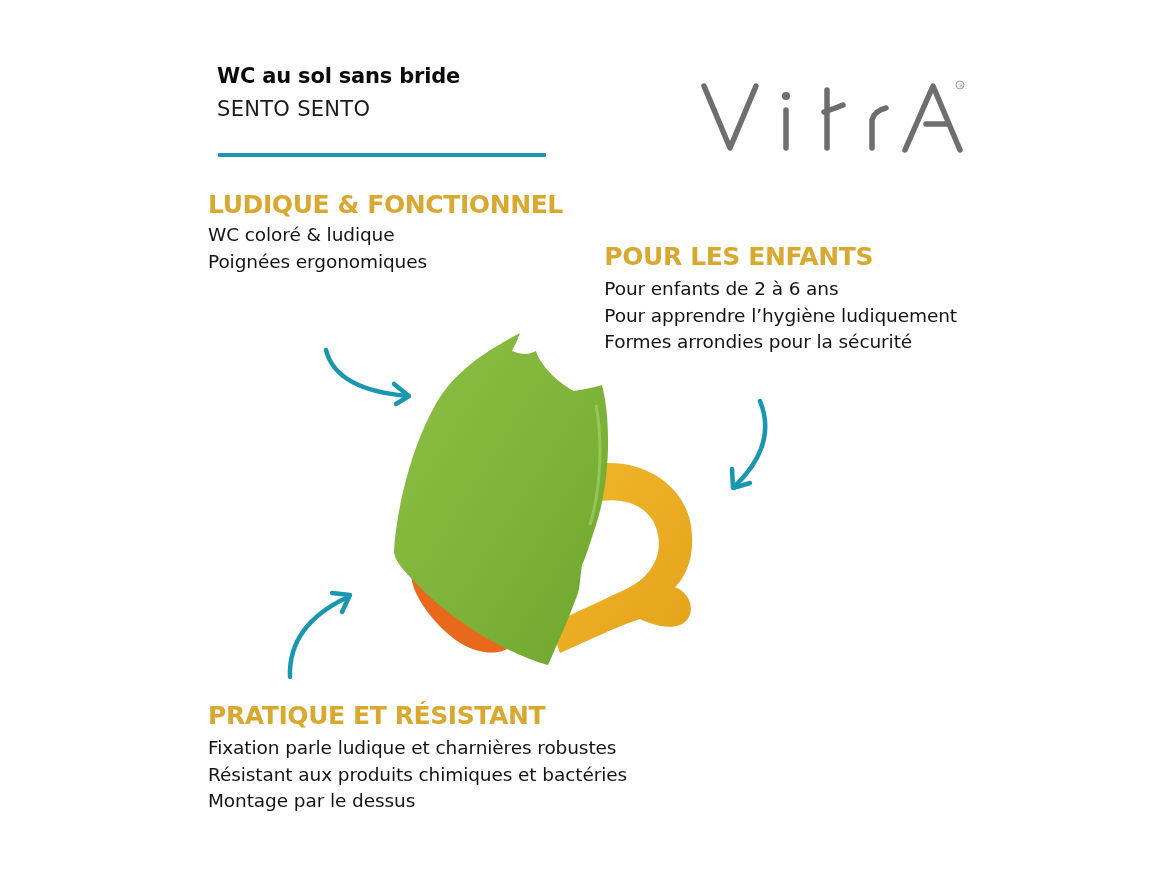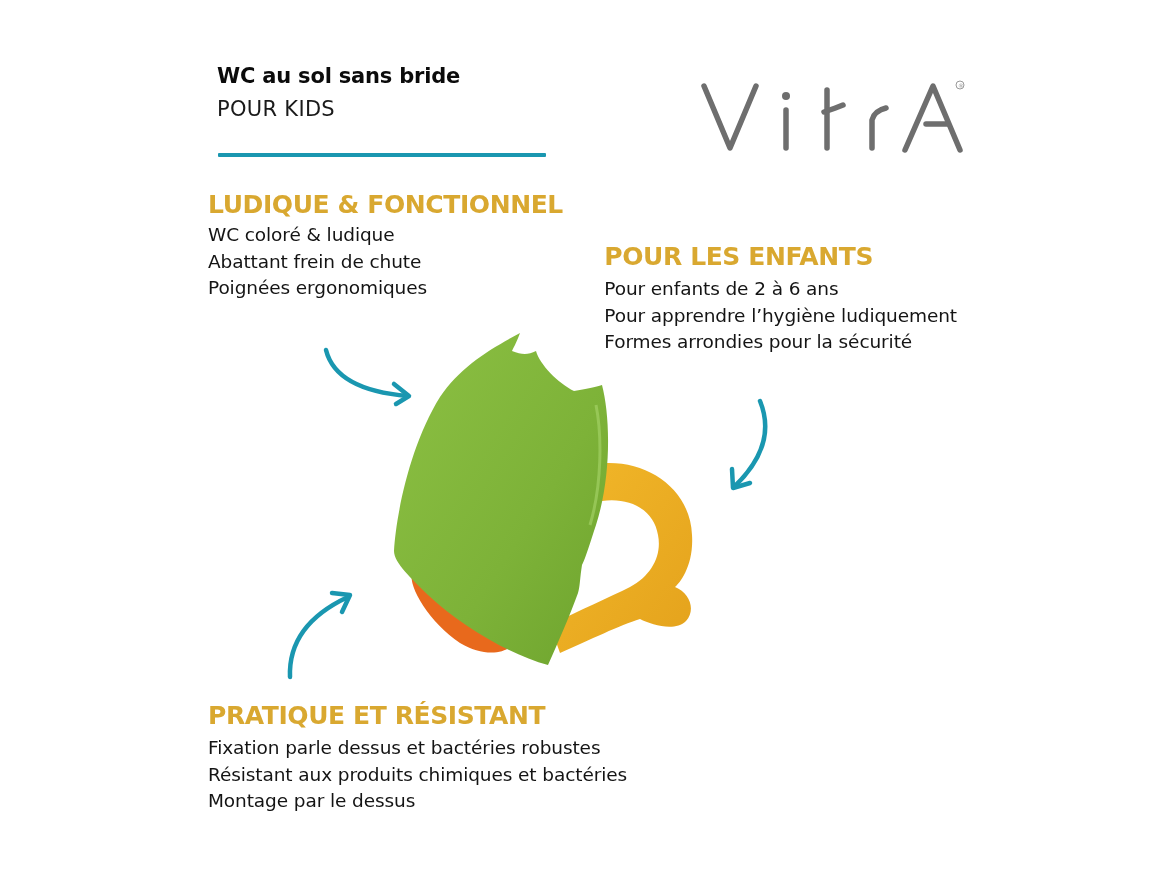--- a/index.html
+++ b/index.html
@@ -13,21 +13,21 @@
     .line { font-size: 18.5px; line-height: 26.5px; color: #141414; white-space: nowrap; letter-spacing: -0.1px; }
     .sec-left { left: 208px; }
     .sec-right { right: 216px; }
     .product { left: 390px; top: 325px; width: 310px; height: 350px; }
     .arrow { position: absolute; }
   </style>
 </head>
 <body>
 
 <div class="abs title">WC au sol sans bride</div>
-<div class="abs subtitle">POUR KIDS</div>
+<div class="abs subtitle">SENTO SENTO</div>
 <div class="abs rule"></div>
 
 <div class="abs logo">
   <svg width="280" height="92" viewBox="0 0 280 92">
     <g fill="none" stroke="#6e6e6e" stroke-width="5.5" stroke-linecap="round" stroke-linejoin="round">
 
       <path d="M14 18 L40 80 L66 18"></path>
 
       <line x1="96" y1="42" x2="96" y2="80"></line>
 
@@ -42,38 +42,37 @@
     <circle cx="96" cy="28" r="4" fill="#6e6e6e"></circle>
     <circle cx="270" cy="17" r="4" fill="none" stroke="#9a9a9a" stroke-width="1"></circle>
     <text x="268" y="19.5" font-size="6" fill="#9a9a9a" font-family="DejaVu Sans, sans-serif">®</text>
   </svg>
 </div>
 
 <div class="abs sec-left" style="top:190px;">
   <div class="heading">LUDIQUE &amp; FONCTIONNEL</div>
   <div style="margin-top:3px;">
     <div class="line">WC coloré &amp; ludique</div>
-    <div class="line">Abattant frein de chute</div>
     <div class="line">Poignées ergonomiques</div>
   </div>
 </div>
 
 <div class="abs sec-right" style="top:242px;">
   <div class="heading">POUR LES ENFANTS</div>
   <div style="margin-top:5px;">
     <div class="line">Pour enfants de 2 à 6 ans</div>
     <div class="line">Pour apprendre l’hygiène ludiquement</div>
     <div class="line">Formes arrondies pour la sécurité</div>
   </div>
 </div>
 
 <div class="abs sec-left" style="top:701px;">
   <div class="heading">PRATIQUE ET RÉSISTANT</div>
   <div style="margin-top:5px;">
-    <div class="line">Fixation parle dessus et bactéries robustes</div>
+    <div class="line">Fixation parle ludique et charnières robustes</div>
     <div class="line">Résistant aux produits chimiques et bactéries</div>
     <div class="line">Montage par le dessus</div>
   </div>
 </div>
 
 <svg class="arrow" style="left:318px; top:340px;" width="100" height="70" viewBox="0 0 100 70">
   <g fill="none" stroke="#1a97b0" stroke-width="4.5" stroke-linecap="round" stroke-linejoin="round">
     <path d="M8 10 Q18 50 90 56"></path>
     <path d="M76 44 L91 56 L78 64"></path>
   </g>

